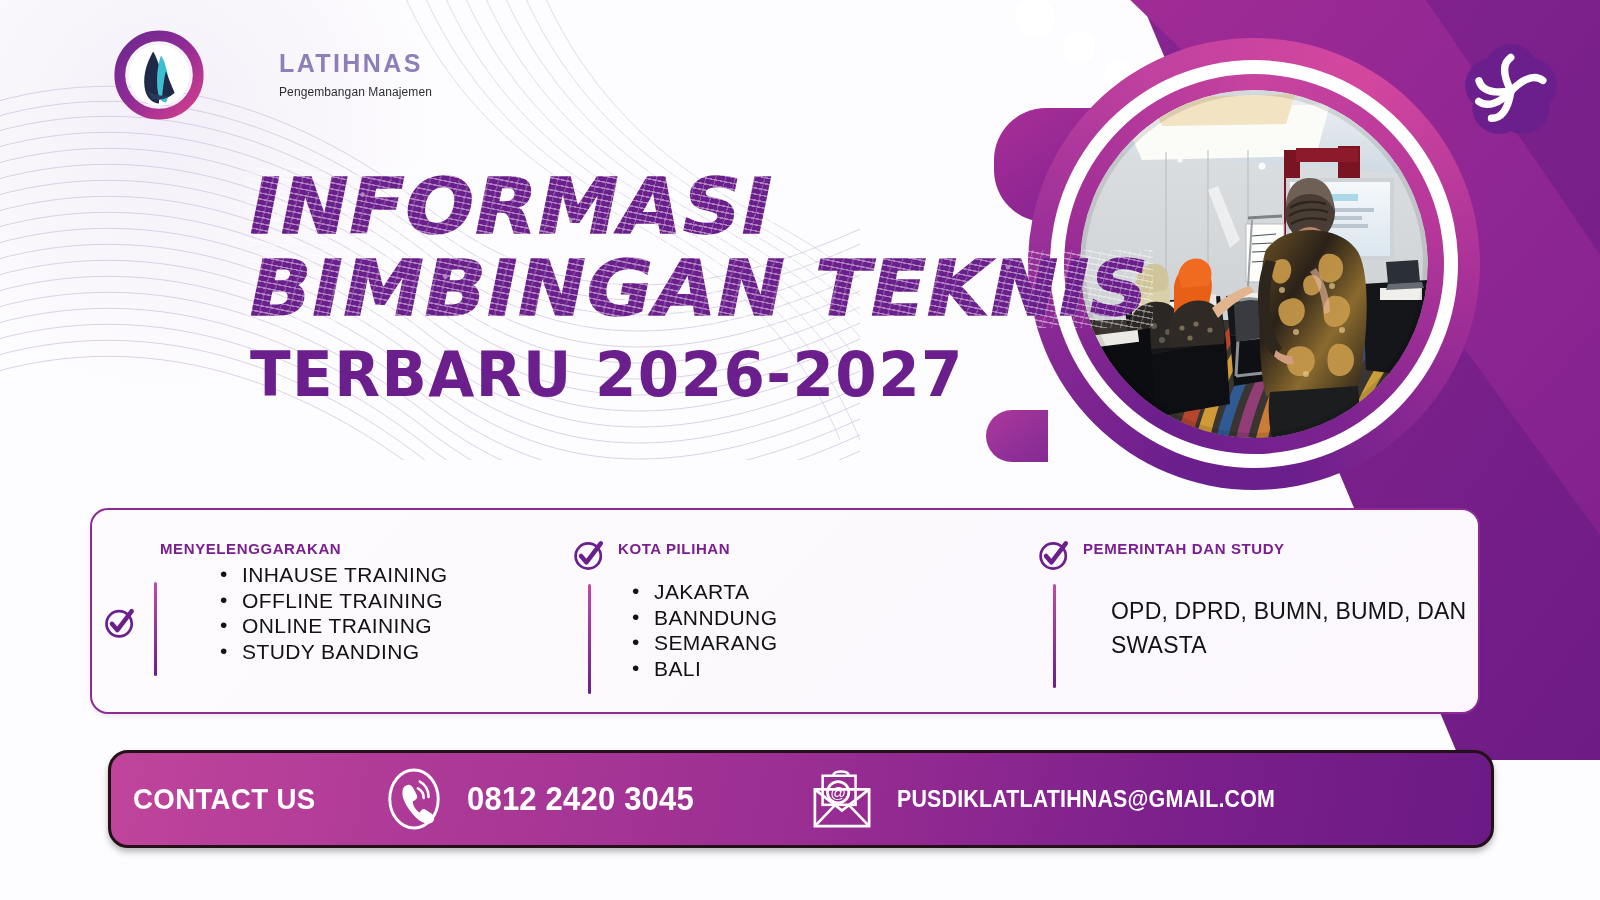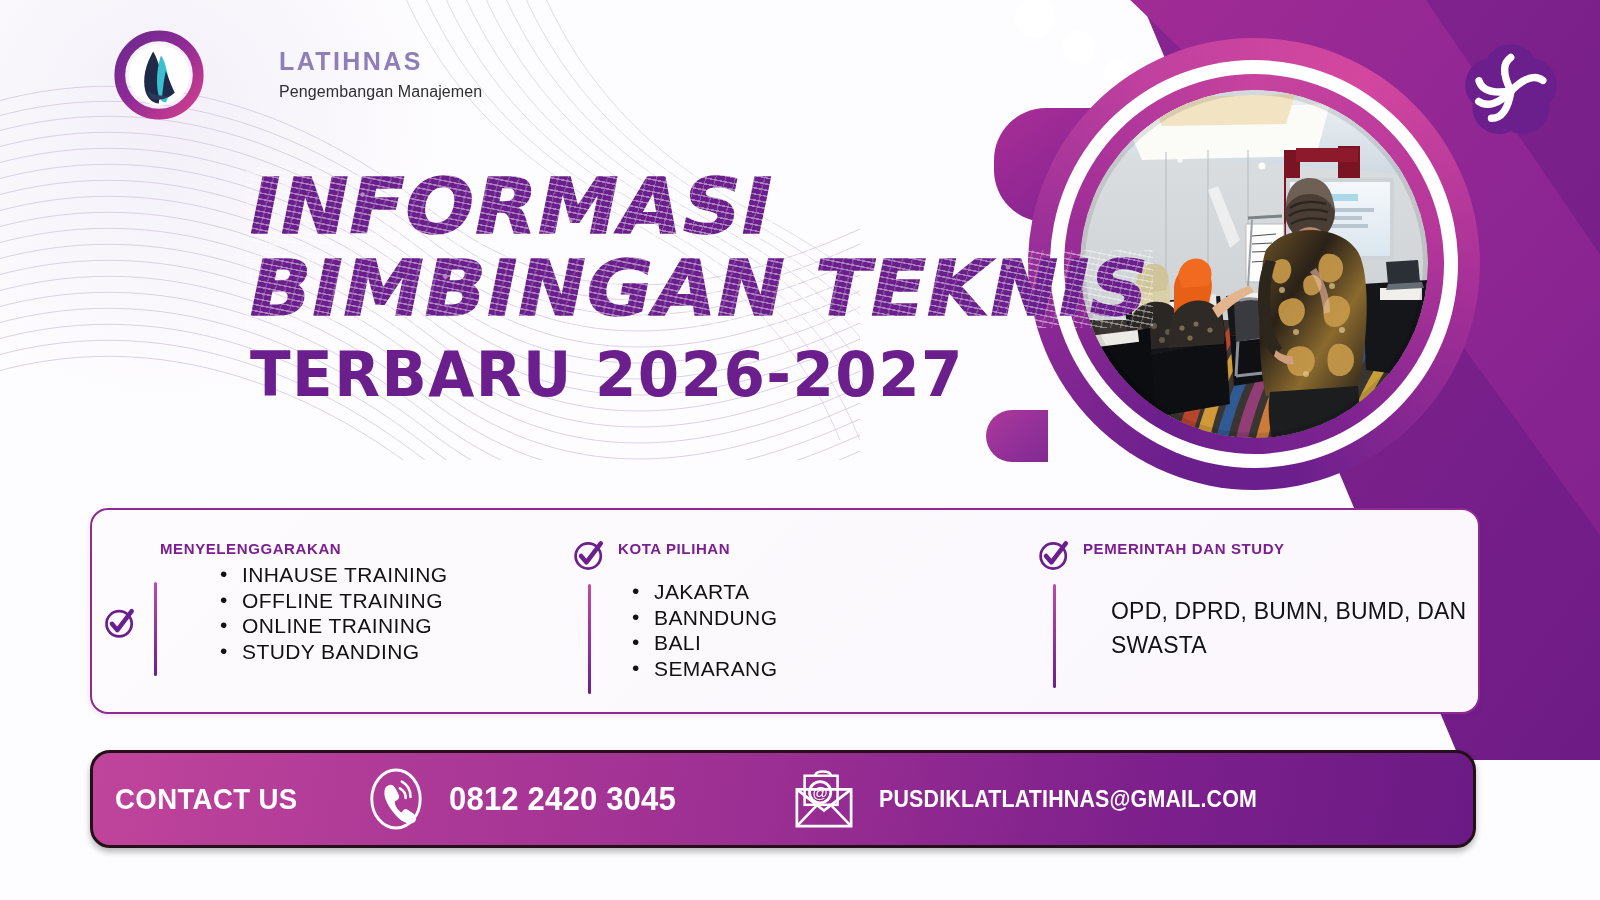--- a/index.html
+++ b/index.html
@@ -16,21 +16,21 @@
   .bg-softblob { position:absolute; left:-120px; top:-160px; width:560px; height:560px; border-radius:50%;
                  background:radial-gradient(circle at 50% 50%, rgba(243,238,248,.95), rgba(255,255,255,0) 70%); }
 
   .ribbon-layer { position:absolute; inset:0; pointer-events:none; }
 
   
   .brand { position:absolute; left:110px; top:26px; display:flex; align-items:center; gap:27px; }
   .brand-mark { width:98px; height:98px; position:relative; flex:0 0 auto; }
   .brand-text { padding-left:44px; }
   .brand-name { font-size:25px; font-weight:bold; letter-spacing:2.4px; color:#8f7fb8; line-height:1; }
-  .brand-tag { font-size:16px; color:#2e2e33; letter-spacing:.1px; margin-top:9px; }
+  .brand-tag { font-size:12px; color:#2e2e33; letter-spacing:.1px; margin-top:9px; }
 
   
   .headline { position:absolute; left:250px; top:172px; }
   .hl1, .hl2 {
     font-family:"DejaVu Sans", sans-serif;
     font-weight:bold; font-style:italic;
     color:#6b1f8c;
     letter-spacing:1px;
     line-height:.92;
     text-transform:uppercase;
@@ -78,21 +78,21 @@
 
   ul.items { list-style:none; margin:5px 0 0 60px; }
   .col-1 ul.items { margin-left:106px; }
   ul.items li { position:relative; font-size:21px; color:#121214; line-height:25.5px;
                 letter-spacing:.4px; padding-left:22px; }
   ul.items li::before { content:"•"; position:absolute; left:0; top:-1px; font-size:21px; color:#121214; }
   .plain-text { margin:20px 0 0 74px; font-size:23px; color:#121214; line-height:34px; letter-spacing:.2px; }
 
   
   .contact-bar {
-    position:absolute; left:90px; top:750px; width:1386px; height:98px;
+    position:absolute; left:108px; top:750px; width:1386px; height:98px;
     border-radius:20px;
     background:linear-gradient(100deg,#c0449b 0%,#b13c98 18%,#9c2f93 48%,#7b1f8c 78%,#6b1a85 100%);
     border:3px solid #231018;
     box-shadow:0 4px 6px rgba(0,0,0,.28);
     display:flex; align-items:center;
   }
   .cb-label { margin-left:22px; font-size:30px; font-weight:bold; color:#fff; letter-spacing:.4px;
               transform:scaleX(.92); transform-origin:left center; }
   .cb-phone-icon { margin-left:52px; width:62px; height:62px; flex:0 0 auto; }
   .cb-phone { margin-left:22px; font-size:33px; font-weight:bold; color:#fff; letter-spacing:.2px;
@@ -431,22 +431,22 @@
         <div class="col-head">
           <svg class="chk" viewBox="0 0 40 40">
             <circle cx="18" cy="20" r="14" fill="none" stroke="#6b1f8c" stroke-width="3"></circle>
             <path d="M10,20 L16,27 L32,6" fill="none" stroke="#6b1f8c" stroke-width="5" stroke-linecap="round" stroke-linejoin="round"></path>
           </svg>
           <div class="col-title">KOTA PILIHAN</div>
         </div>
         <ul class="items">
           <li>JAKARTA</li>
           <li>BANNDUNG</li>
+          <li>SEMARANG</li>
           <li>BALI</li>
-          <li>SEMARANG</li>
         </ul>
       </div>
 
       <div class="col col-3">
         <div class="divider d3"></div>
         <div class="col-head">
           <svg class="chk" viewBox="0 0 40 40">
             <circle cx="18" cy="20" r="14" fill="none" stroke="#6b1f8c" stroke-width="3"></circle>
             <path d="M10,20 L16,27 L32,6" fill="none" stroke="#6b1f8c" stroke-width="5" stroke-linecap="round" stroke-linejoin="round"></path>
           </svg>

